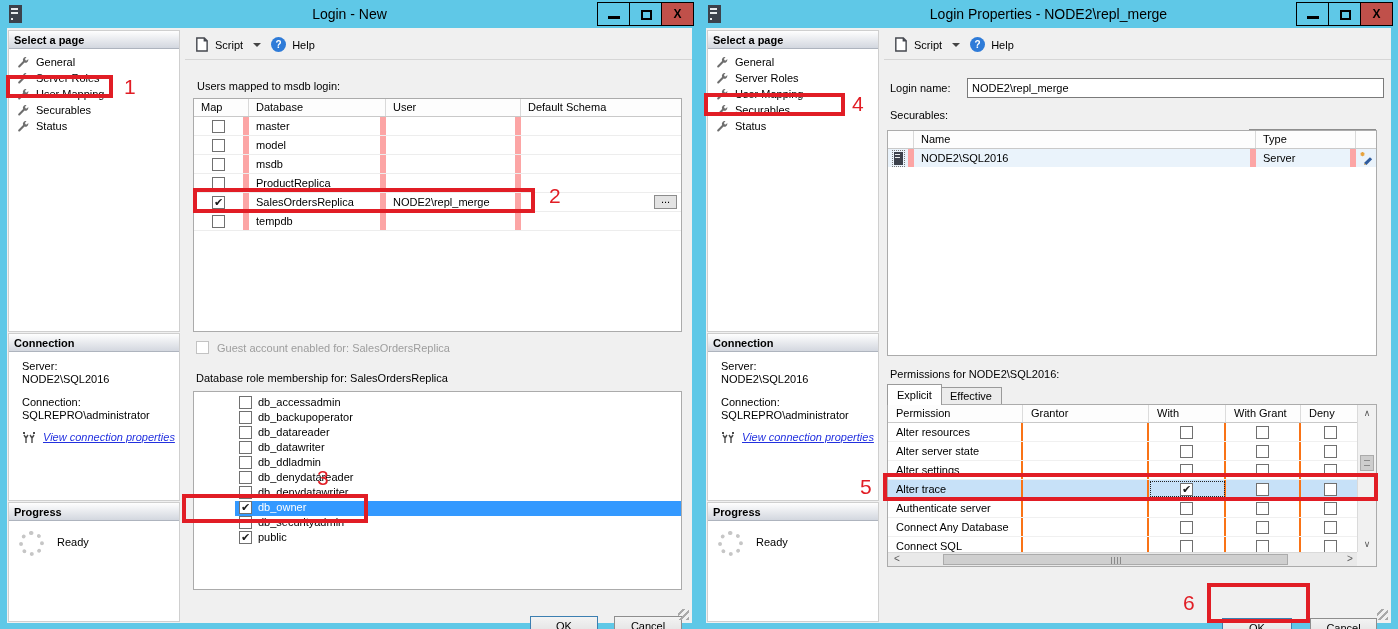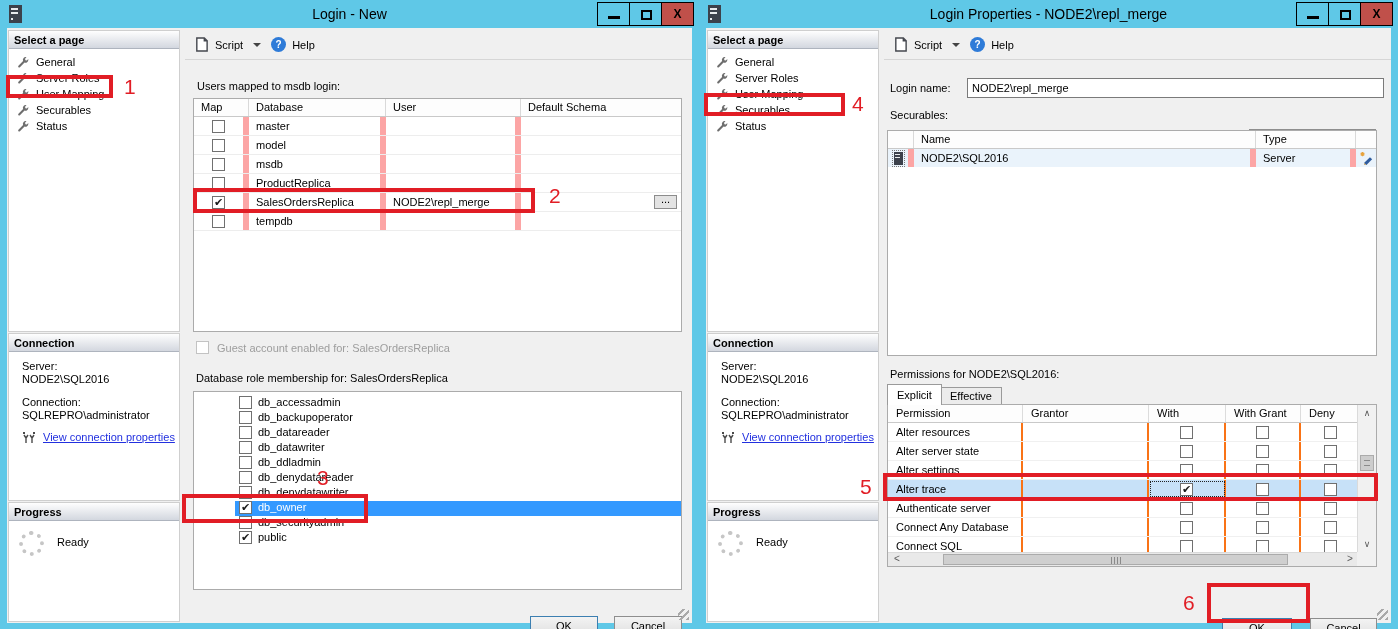--- a/index.html
+++ b/index.html
@@ -24,21 +24,21 @@
 
   
   .panel { position:absolute; left:1px; width:172px; background:#fff; border:1px solid #CFCFCF; }
   .panel-header { height:18px; background:linear-gradient(#FEFEFE,#D3D7DF); border-bottom:1px solid #AEB4BE;
                   font-weight:bold; padding:3px 0 0 5px; }
   .pages { padding-top:5px; }
   .page-item { height:16px; display:flex; align-items:center; padding-left:8px; gap:6px; cursor:pointer; }
   .conn-body { padding:8px 0 0 13px; line-height:13px; }
   .conn-gap { height:10px; }
   .link-row { display:flex; align-items:center; gap:6px; margin-top:9px; }
-  .link { color:#2230DF; text-decoration:underline; cursor:pointer; }
+  .link { color:#2230DF; text-decoration:underline; cursor:pointer;font-style:italic; }
   .spinner { position:absolute; left:10px; top:28px; width:25px; height:25px; border:4px dotted #C6C6C6; border-radius:50%; }
   .ready-label { position:absolute; left:48px; top:33px; }
 
   
   .toolbar { position:absolute; left:178px; top:2px; width:507px; height:30px; border-bottom:1px solid #D6D6D6;
              display:flex; align-items:center; padding-left:9px; gap:6px; }
   .dd-arrow { width:0; height:0; border-left:4px solid transparent; border-right:4px solid transparent; border-top:4px solid #444; margin:0 4px; }
   .help-icon { width:15px; height:15px; border-radius:50%; background:#2E7BD8; color:#fff; font-weight:bold;
                text-align:center; line-height:15px; font-size:10px; }
 

